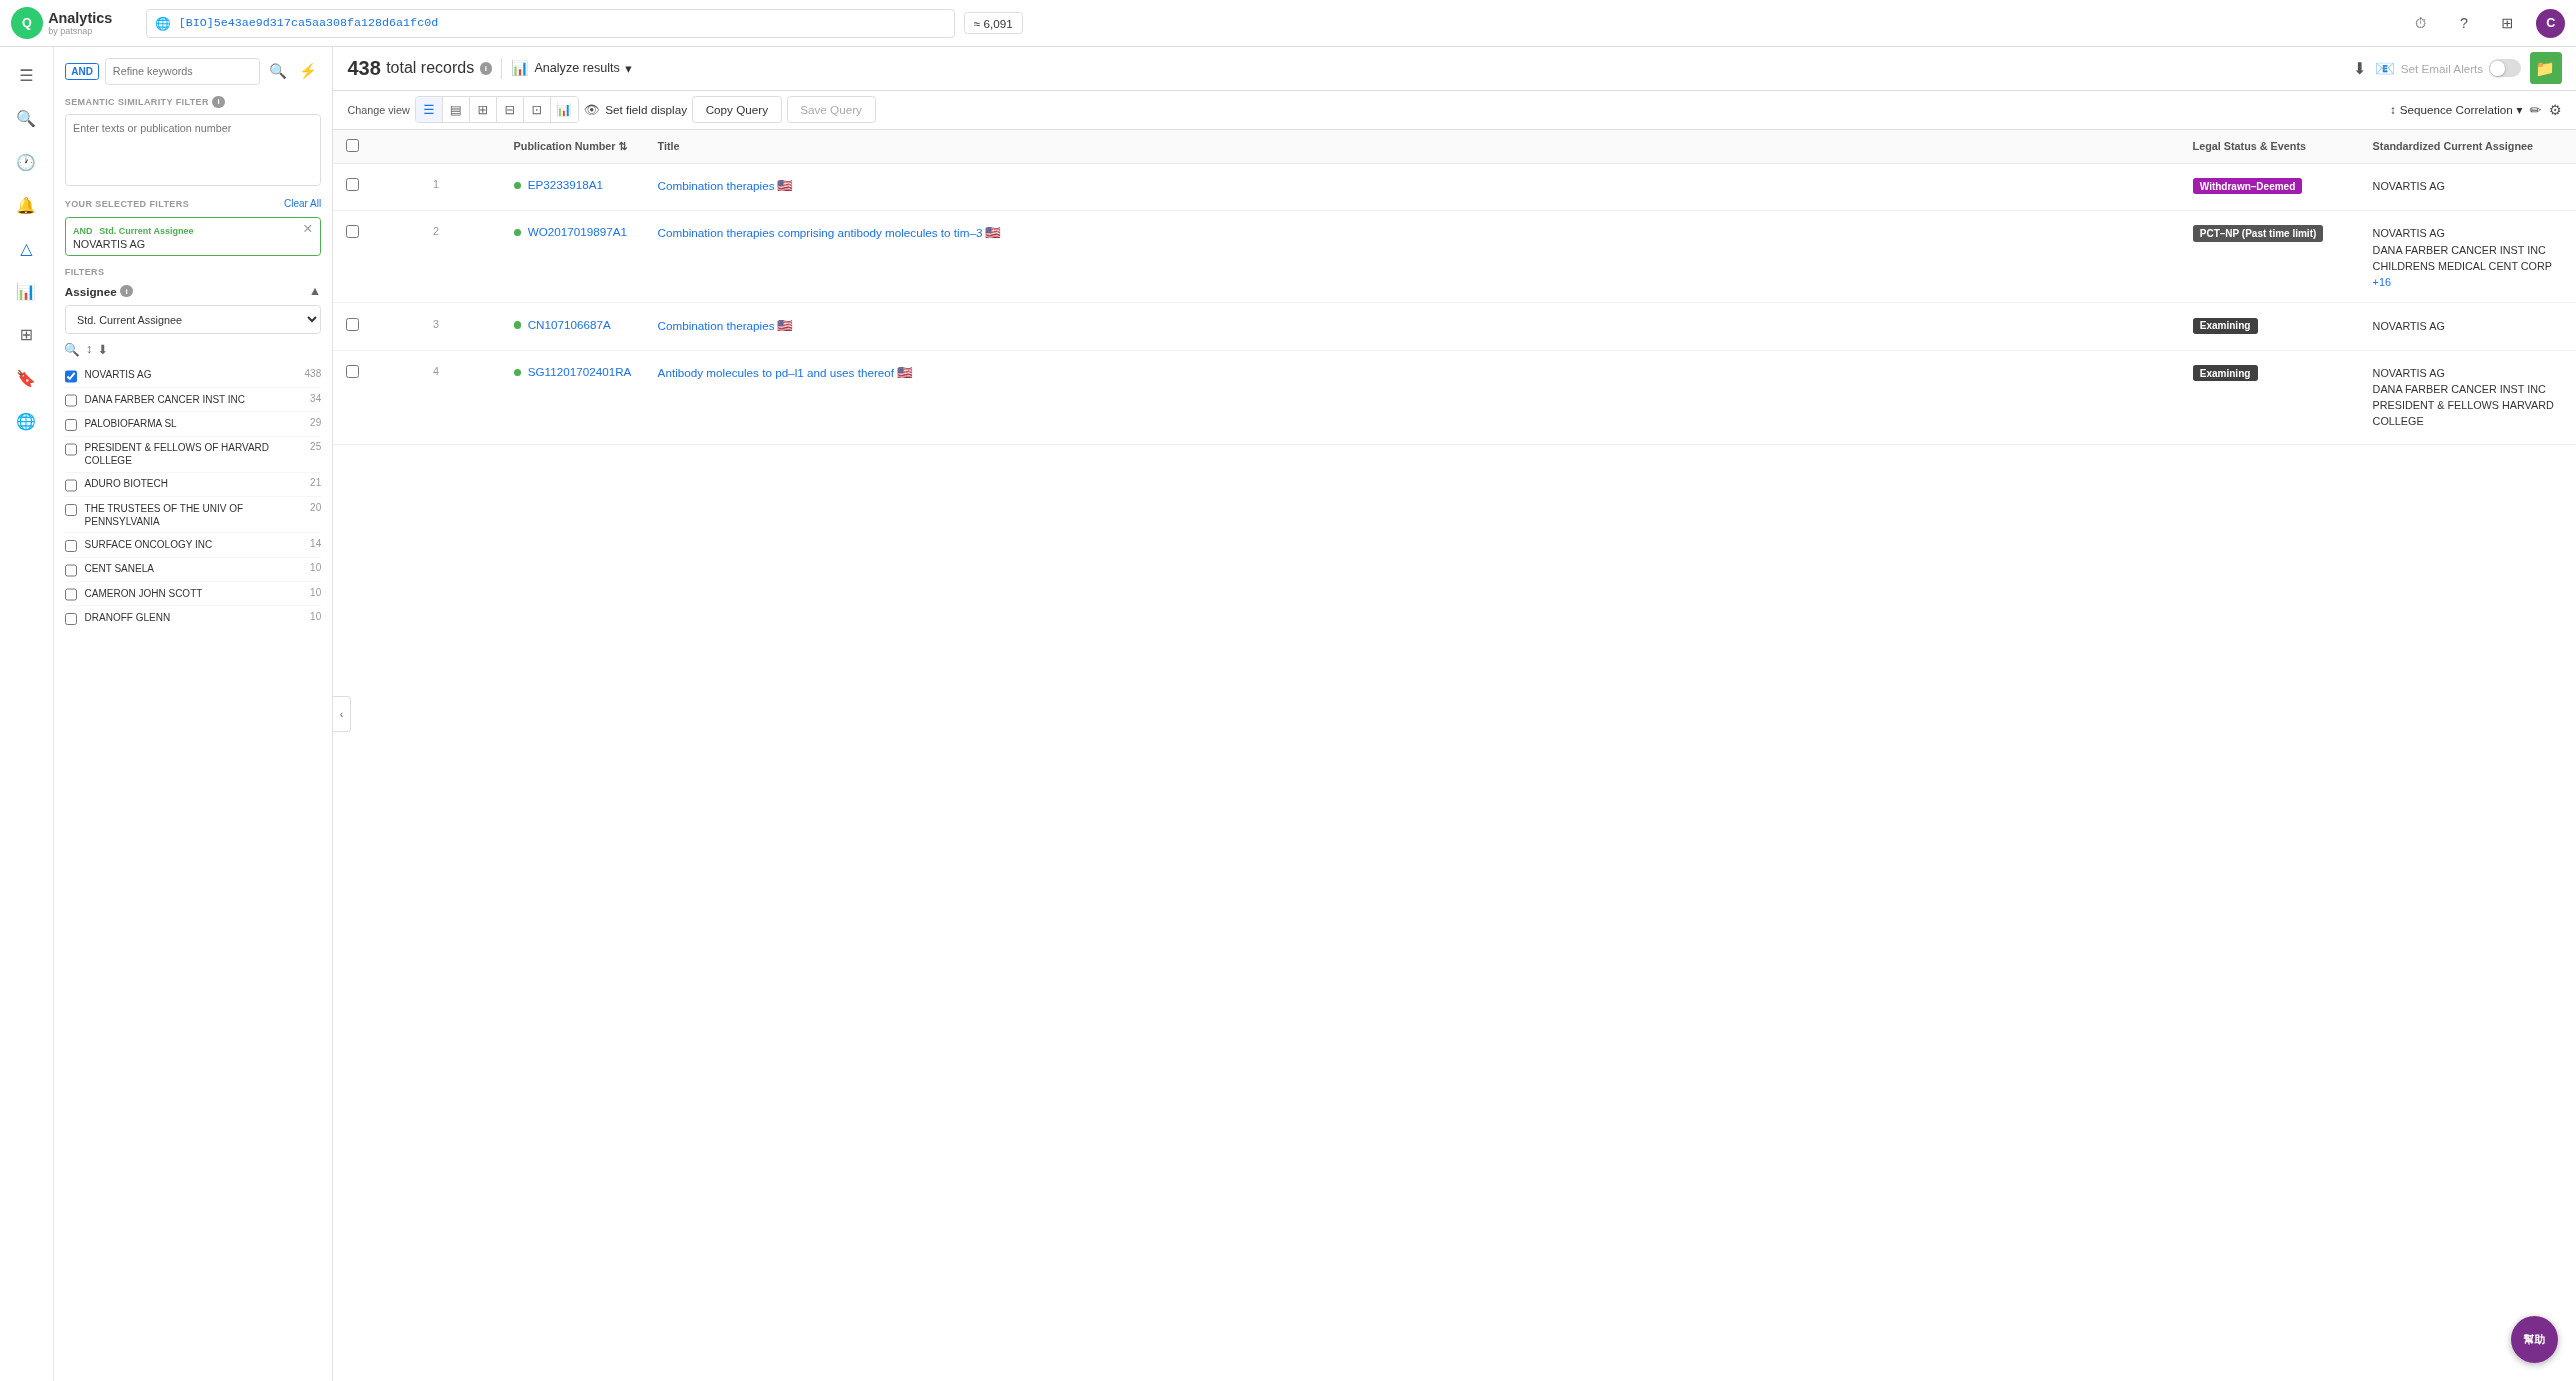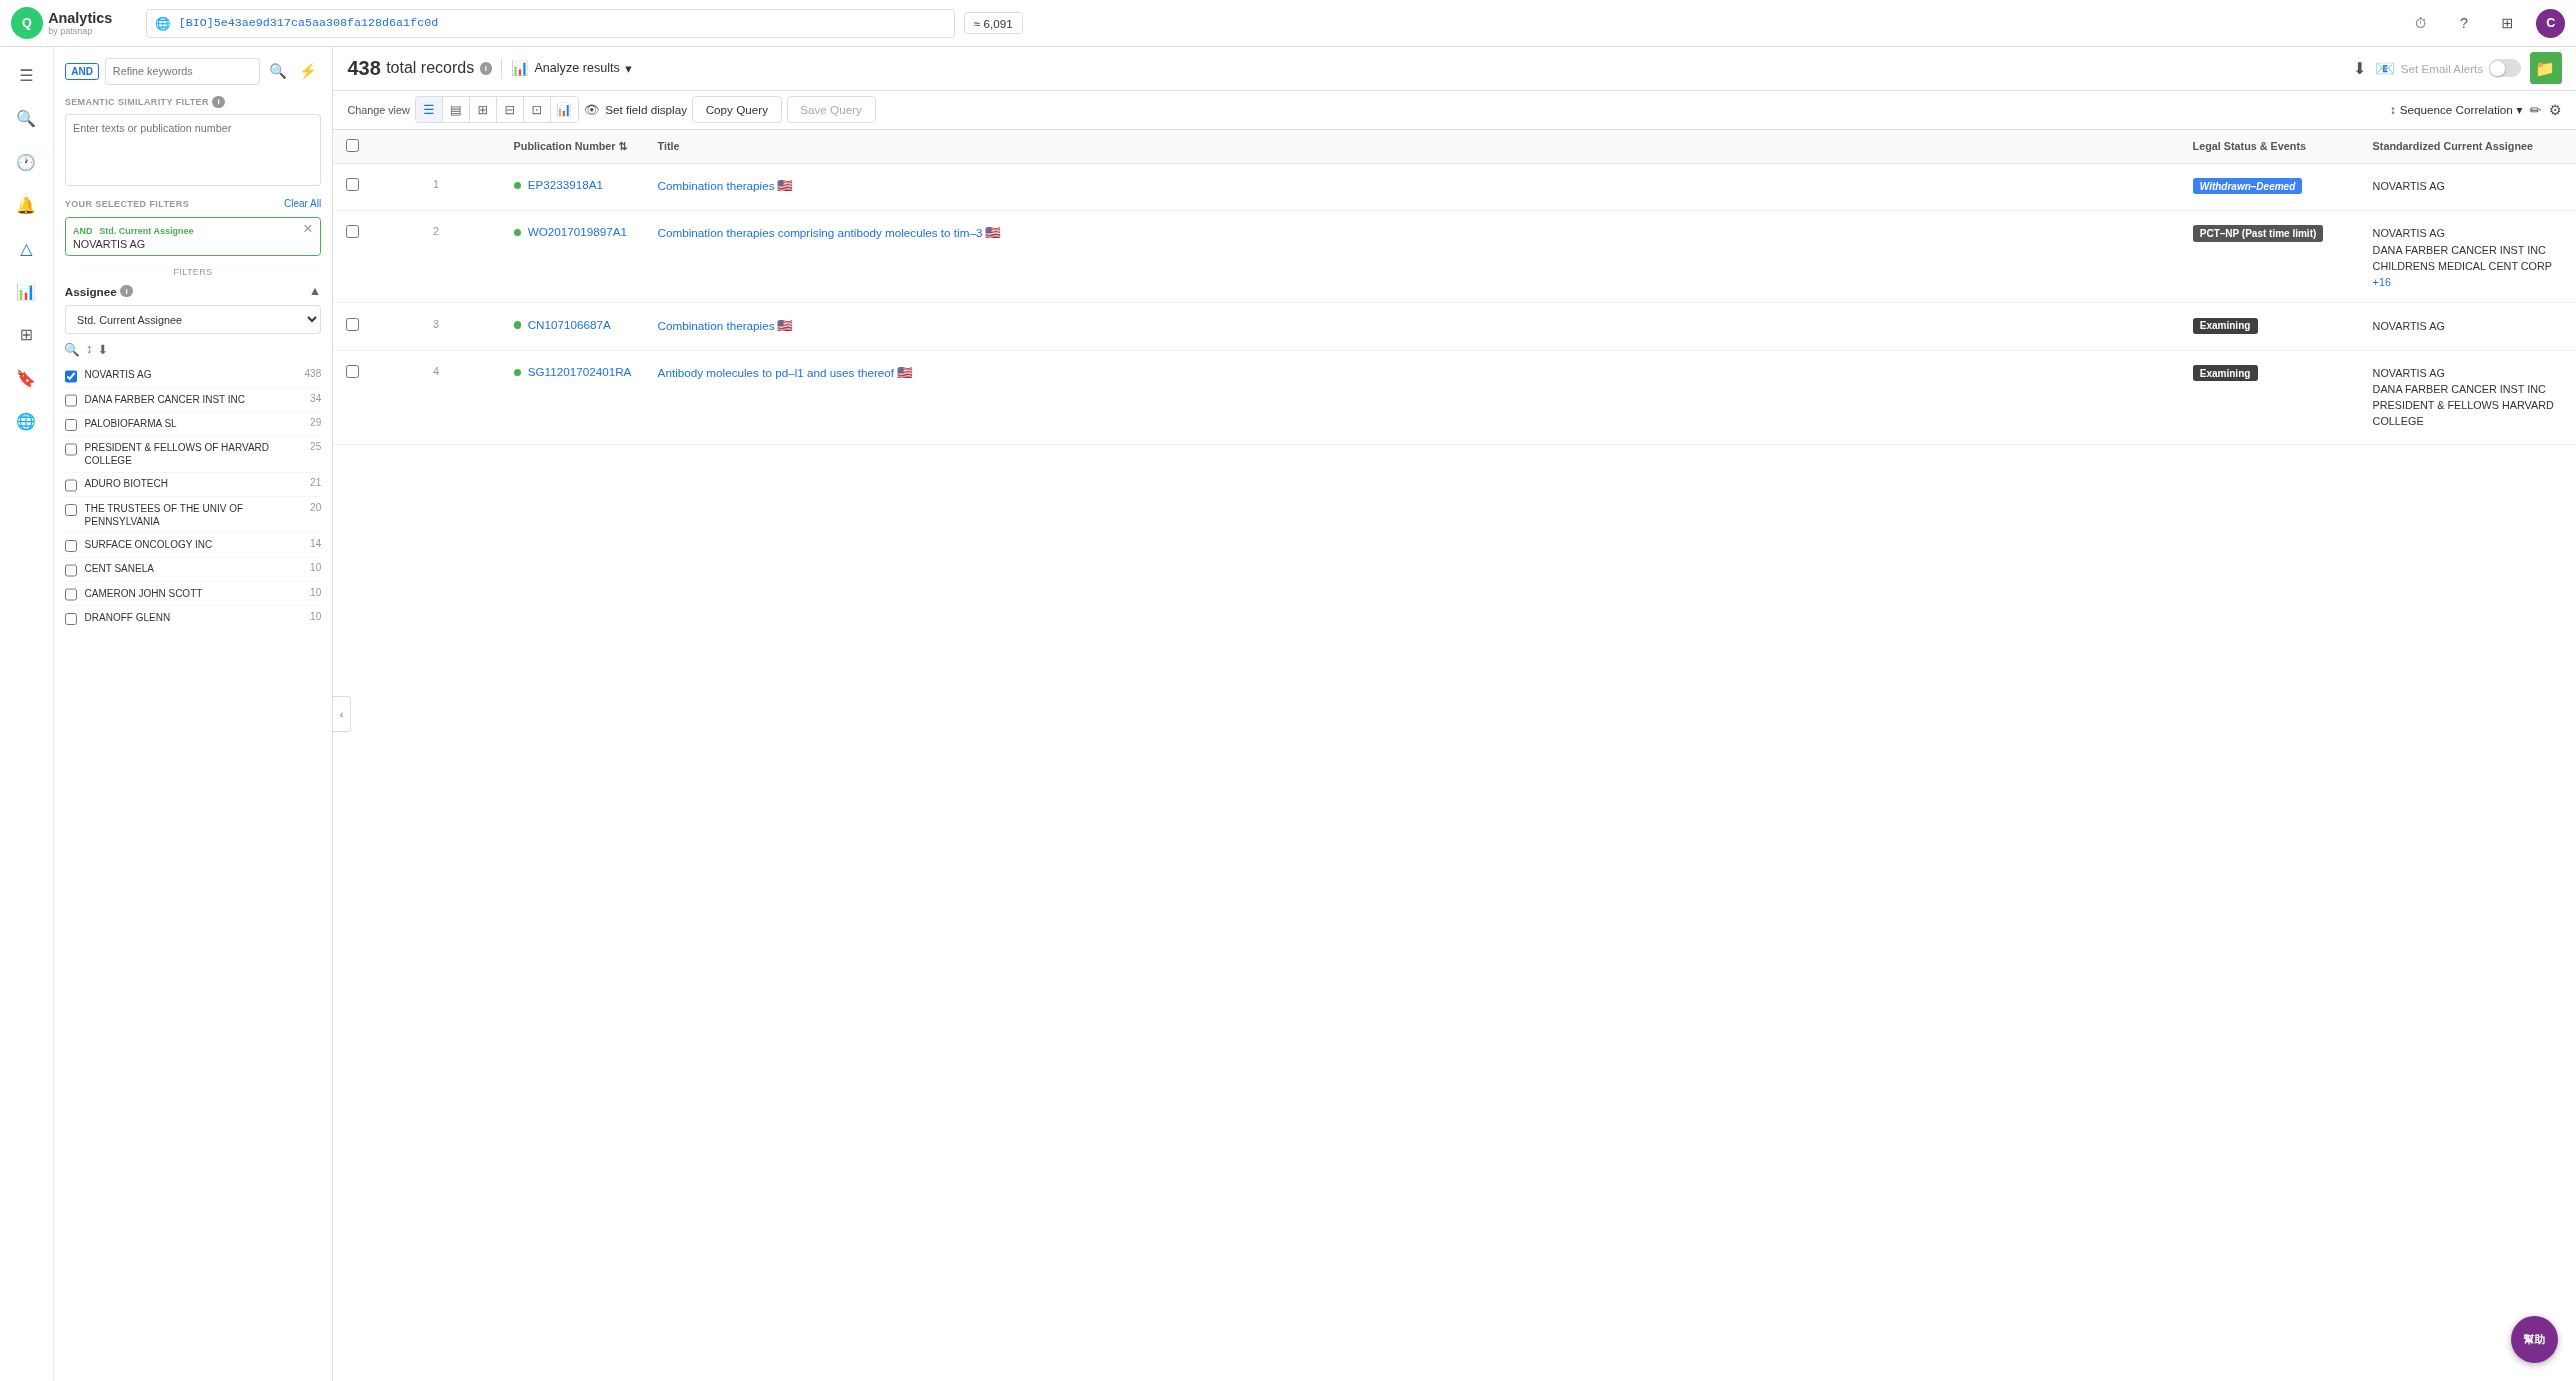--- a/index.html
+++ b/index.html
@@ -239,25 +239,24 @@
       background: none;
       border: none;
       cursor: pointer;
       color: #999;
       font-size: 12.6px;
       line-height: 1;
     }
 
     .filters-section-label {
       font-size: 9px;
-      font-weight: 400;
+      font-weight: 700;
       color: #999;
       letter-spacing: 0.4px;
       margin: 10.8px 0 7.2px;
-      text-align: center;
     }
 
     .assignee-section {}
     .assignee-header {
       display: flex;
       align-items: center;
       justify-content: space-between;
       margin-bottom: 7.2px;
     }
     .assignee-title {
@@ -568,21 +567,21 @@
     .flag-emoji { font-size: 12.6px; }
 
     .status-badge {
       display: inline-block;
       padding: 2.7px 7.2px;
       border-radius: 2.7px;
       font-size: 10px;
       font-weight: 600;
       white-space: nowrap;
     }
-    .status-withdrawn { background: #3b82f6; color: #fff; font-style: italic; }
+    .status-withdrawn { background: #a21caf; color: #fff; }
     .status-pct { background: #555; color: #fff; }
     .status-examining { background: #404040; color: #fff; }
 
     .assignee-name-main {
       font-size: 10.8px;
       color: #333;
       line-height: 1.5;
     }
     .assignee-more {
       color: #1a73e8;

